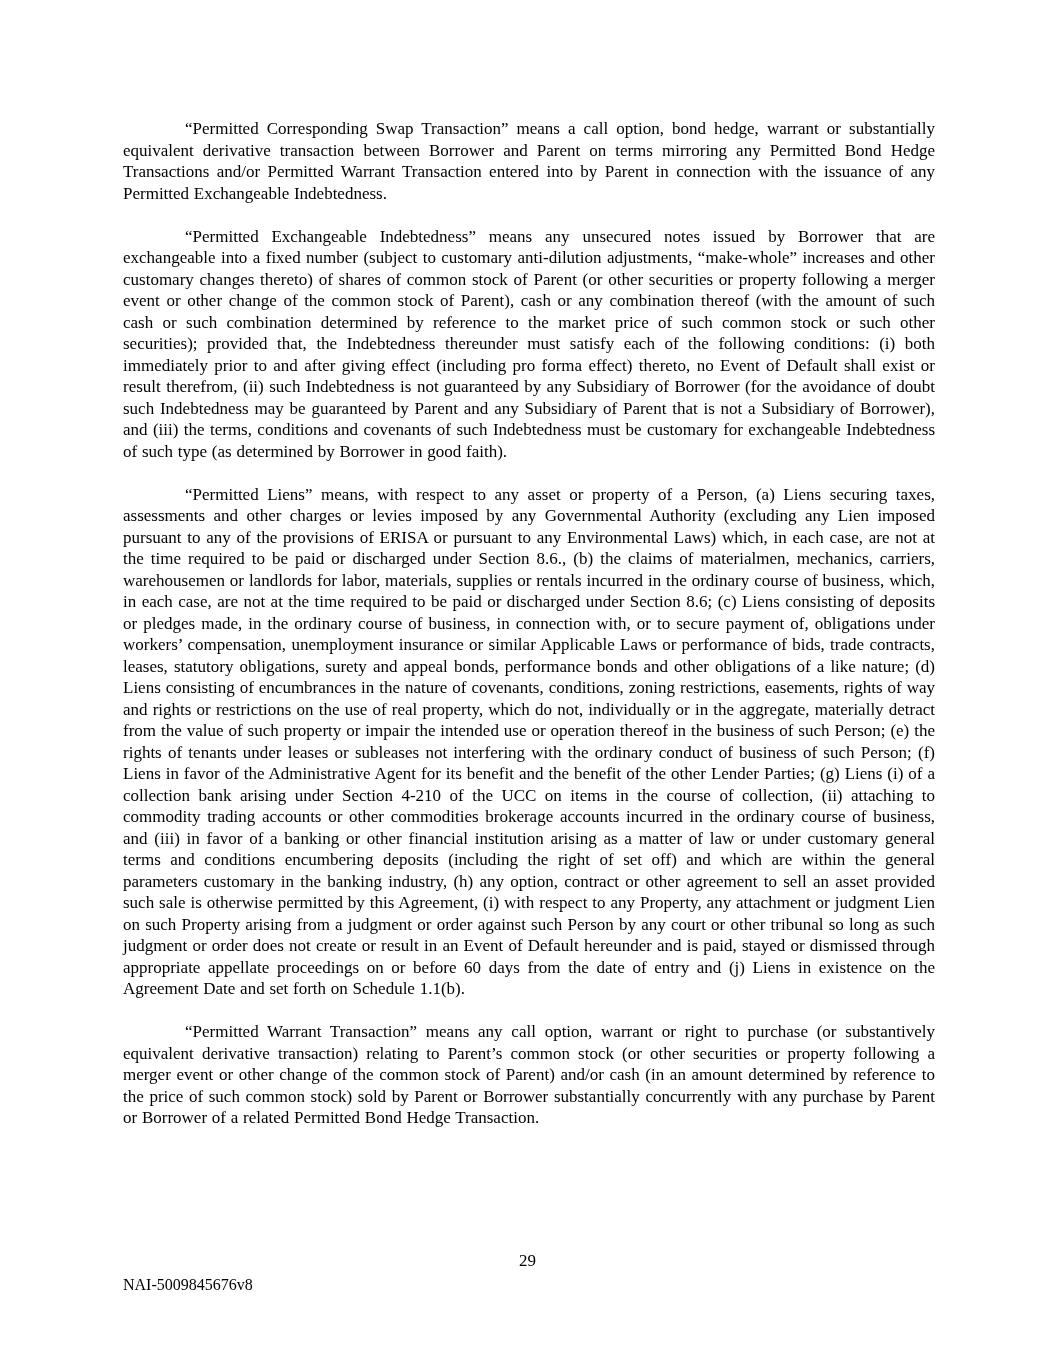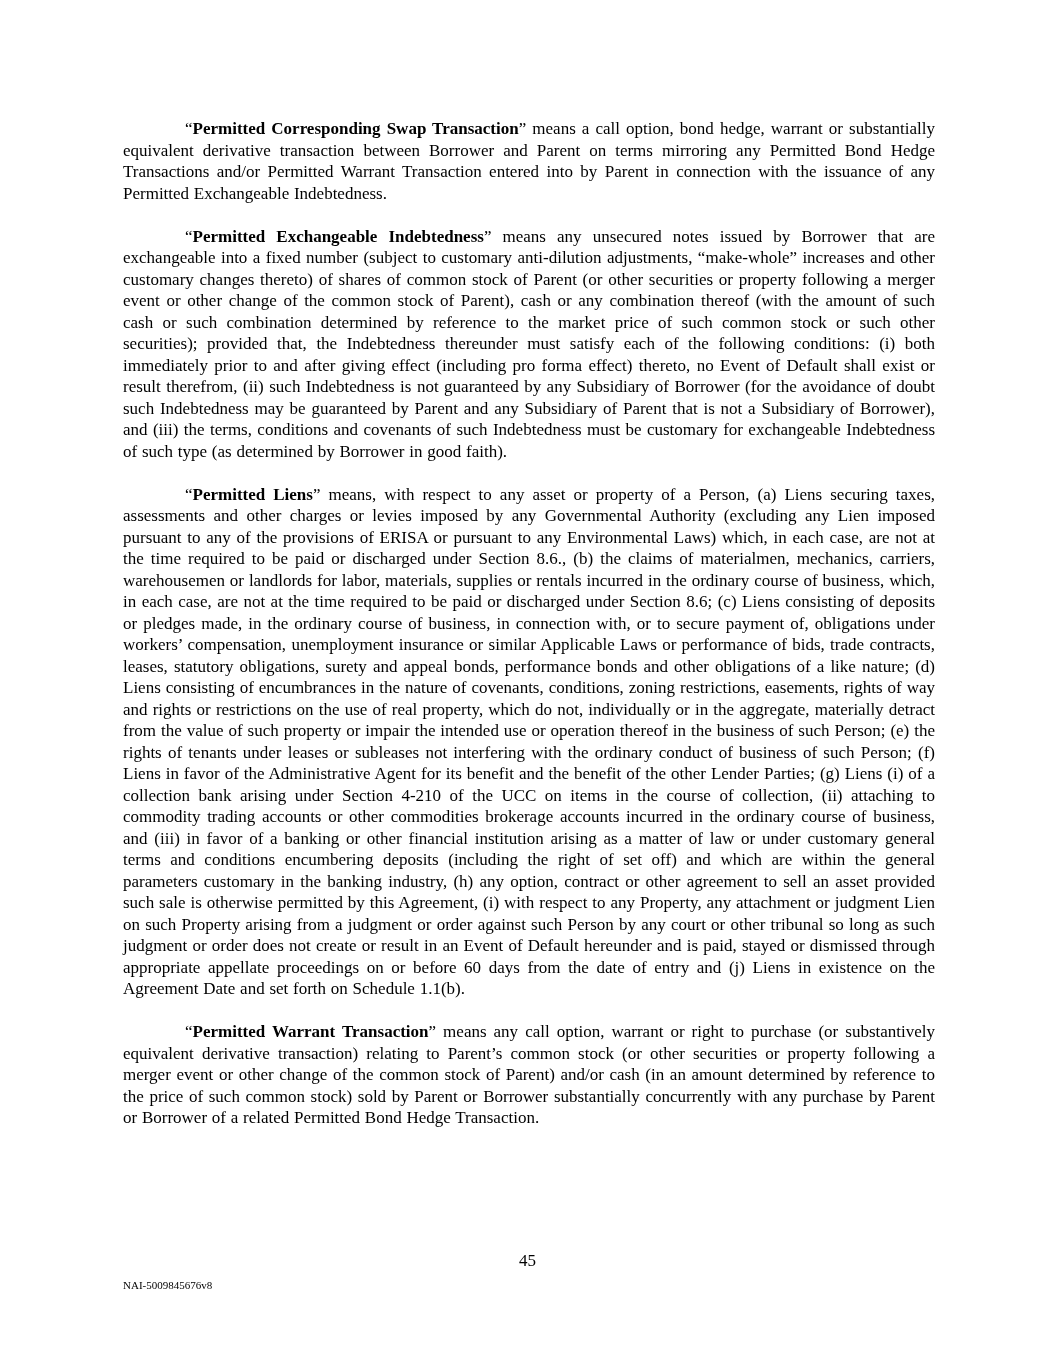--- a/index.html
+++ b/index.html
@@ -28,55 +28,55 @@
   }
   p.para {
     font-size: 17px;
     line-height: 21.5px;
     text-align: justify;
     text-indent: 62px;
     margin: 0 0 21.5px 0;
     word-spacing: 0.5px;
   }
   .term {
-    font-weight: bold;
+    font-weight: normal;
   }
   .sched {
   }
   .page-number {
     position: absolute;
     top: 1250px;
     left: 0;
     width: 100%;
     text-align: center;
     font-size: 17px;
     line-height: 21.5px;
   }
   .footer-id {
     position: absolute;
     left: 123px;
     top: 1277px;
-    font-size: 11px;
+    font-size: 16px;
     line-height: 16px;
   }
 </style>
 </head>
 <body>
 
 <div class="page">
 
   <div class="content">
 
     <p class="para"><span>“</span><span class="term">Permitted Corresponding Swap Transaction</span><span>”</span><span> means a call option, bond hedge, warrant or substantially equivalent derivative transaction between Borrower and Parent on terms mirroring any Permitted Bond Hedge Transactions and/or Permitted Warrant Transaction entered into by Parent in connection with the issuance of any Permitted Exchangeable Indebtedness.</span></p>
 
     <p class="para"><span>“</span><span class="term">Permitted Exchangeable Indebtedness</span><span>”</span><span> means any unsecured notes issued by Borrower that are exchangeable into a fixed number (subject to customary anti-dilution adjustments, “make-whole” increases and other customary changes thereto) of shares of common stock of Parent (or other securities or property following a merger event or other change of the common stock of Parent), cash or any combination thereof (with the amount of such cash or such combination determined by reference to the market price of such common stock or such other securities); provided that, the Indebtedness thereunder must satisfy each of the following conditions: (i) both immediately prior to and after giving effect (including pro forma effect) thereto, no Event of Default shall exist or result therefrom, (ii) such Indebtedness is not guaranteed by any Subsidiary of Borrower (for the avoidance of doubt such Indebtedness may be guaranteed by Parent and any Subsidiary of Parent that is not a Subsidiary of Borrower), and (iii) the terms, conditions and covenants of such Indebtedness must be customary for exchangeable Indebtedness of such type (as determined by Borrower in good faith).</span></p>
 
     <p class="para"><span>“</span><span class="term">Permitted Liens</span><span>”</span><span> means, with respect to any asset or property of a Person, (a) Liens securing taxes, assessments and other charges or levies imposed by any Governmental Authority (excluding any Lien imposed pursuant to any of the provisions of ERISA or pursuant to any Environmental Laws) which, in each case, are not at the time required to be paid or discharged under Section 8.6., (b) the claims of materialmen, mechanics, carriers, warehousemen or landlords for labor, materials, supplies or rentals incurred in the ordinary course of business, which, in each case, are not at the time required to be paid or discharged under Section 8.6; (c) Liens consisting of deposits or pledges made, in the ordinary course of business, in connection with, or to secure payment of, obligations under workers’ compensation, unemployment insurance or similar Applicable Laws or performance of bids, trade contracts, leases, statutory obligations, surety and appeal bonds, performance bonds and other obligations of a like nature; (d) Liens consisting of encumbrances in the nature of covenants, conditions, zoning restrictions, easements, rights of way and rights or restrictions on the use of real property, which do not, individually or in the aggregate, materially detract from the value of such property or impair the intended use or operation thereof in the business of such Person; (e) the rights of tenants under leases or subleases not interfering with the ordinary conduct of business of such Person; (f) Liens in favor of the Administrative Agent for its benefit and the benefit of the other Lender Parties; (g) Liens (i) of a collection bank arising under Section 4-210 of the UCC on items in the course of collection, (ii) attaching to commodity trading accounts or other commodities brokerage accounts incurred in the ordinary course of business, and (iii) in favor of a banking or other financial institution arising as a matter of law or under customary general terms and conditions encumbering deposits (including the right of set off) and which are within the general parameters customary in the banking industry, (h) any option, contract or other agreement to sell an asset provided such sale is otherwise permitted by this Agreement, (i) with respect to any Property, any attachment or judgment Lien on such Property arising from a judgment or order against such Person by any court or other tribunal so long as such judgment or order does not create or result in an Event of Default hereunder and is paid, stayed or dismissed through appropriate appellate proceedings on or before 60 days from the date of entry and (j) Liens in existence on the Agreement Date and set forth on </span><span class="sched">Schedule 1.1(b)</span><span>.</span></p>
 
     <p class="para"><span>“</span><span class="term">Permitted Warrant Transaction</span><span>”</span><span> means any call option, warrant or right to purchase (or substantively equivalent derivative transaction) relating to Parent’s common stock (or other securities or property following a merger event or other change of the common stock of Parent) and/or cash (in an amount determined by reference to the price of such common stock) sold by Parent or Borrower substantially concurrently with any purchase by Parent or Borrower of a related Permitted Bond Hedge Transaction.</span></p>
 
   </div>
 
-  <div class="page-number">45</div>
+  <div class="page-number">29</div>
 
   <div class="footer-id">NAI-5009845676v8</div>
 
 </div>
 
 </body></html>

